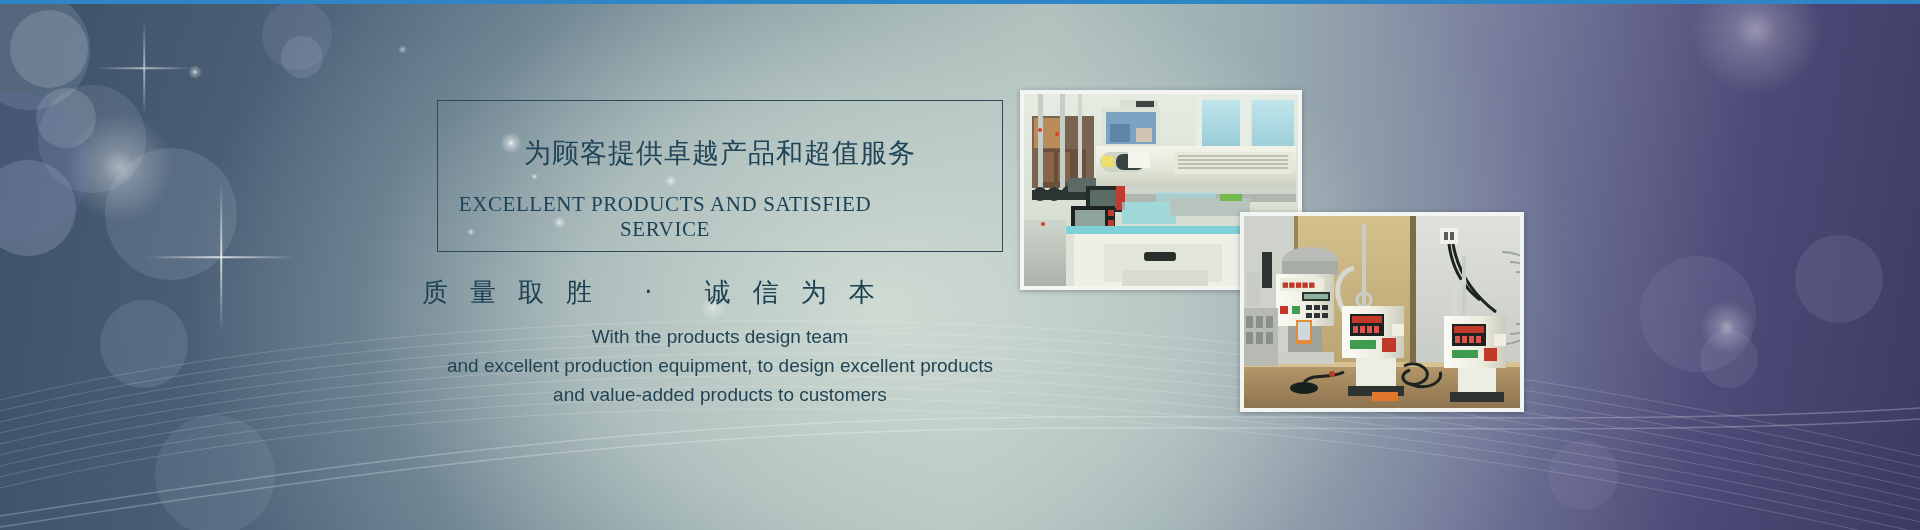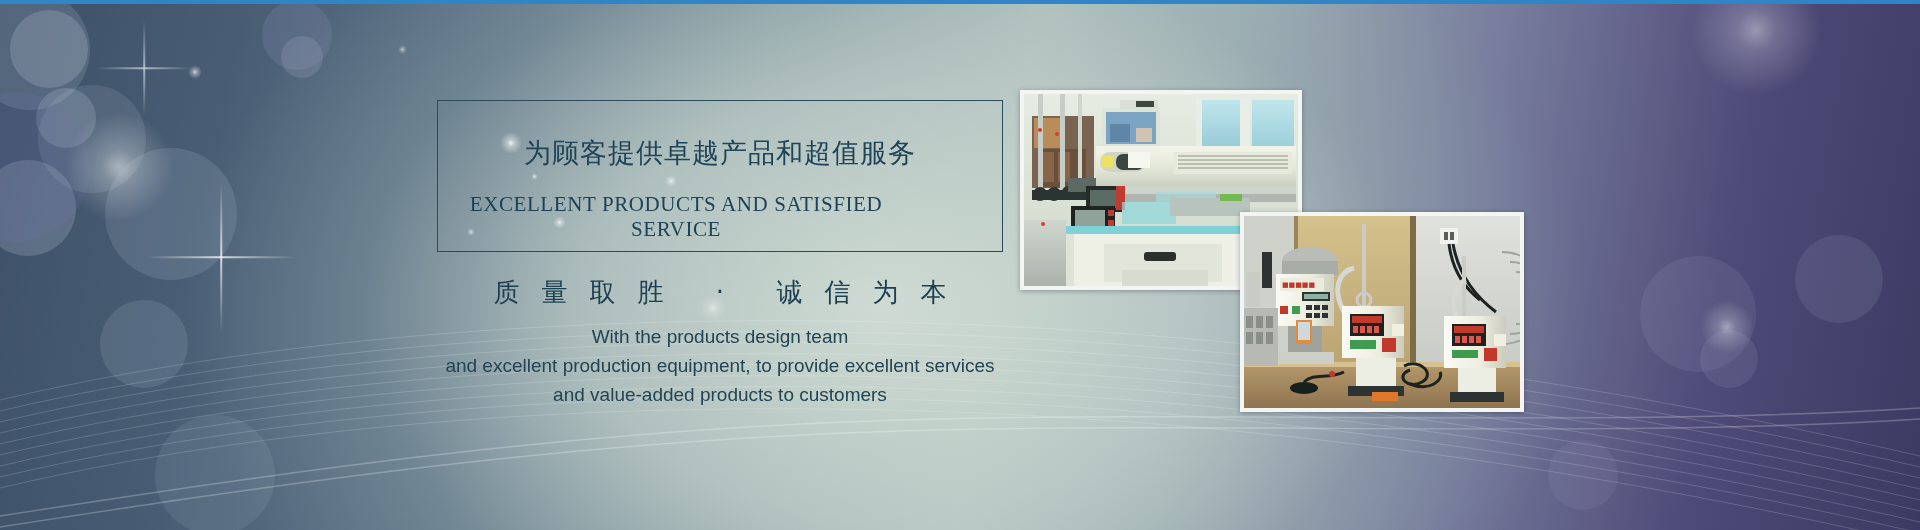--- a/index.html
+++ b/index.html
@@ -36,24 +36,23 @@
   }
   .title-cn{
     position:absolute;left:437px;top:135px;width:566px;text-align:center;
     font-size:27px;color:#1f4457;letter-spacing:1px;
     font-family:"DejaVu Sans","Liberation Sans",sans-serif;
   }
   .title-en{
     position:absolute;left:437px;top:192px;width:456px;text-align:center;
     font-size:21px;color:#1d4257;letter-spacing:.6px;
     font-family:"Liberation Serif","DejaVu Serif",serif;
-    padding-left:11px;
   }
   .slogan{
-    position:absolute;left:400px;top:275px;width:640px;text-align:center;
+    position:absolute;left:400px;top:275px;width:640px;text-align:left;
     font-size:26px;color:#1d4052;letter-spacing:22px;text-indent:22px;
     font-family:"DejaVu Sans","Liberation Sans",sans-serif;
   }
   .para{
     position:absolute;left:320px;top:322px;width:800px;text-align:center;
     font-size:19px;line-height:29px;color:#234453;
     font-family:"Liberation Sans","DejaVu Sans",sans-serif;
   }
   .para div{white-space:nowrap;}
 
@@ -128,21 +127,21 @@
   <div class="content">
 
     <div class="title-box"></div>
 
     <div class="title-cn">为顾客提供卓越产品和超值服务</div>
     <div class="title-en">EXCELLENT PRODUCTS AND SATISFIED SERVICE</div>
     <div class="slogan">质量取胜 · 诚信为本</div>
 
     <div class="para">
       <div>With the products design team</div>
-      <div>and excellent production equipment, to provide excellent services</div>
+      <div>and excellent production equipment, to design excellent products</div>
       <div>and value-added products to customers</div>
     </div>
 
     <div class="photo" id="photo-1">
       <div class="inner">
         <svg viewBox="0 0 274 192" preserveAspectRatio="none">
           <defs>
             <linearGradient id="p1wall" x1="0" y1="0" x2="0" y2="1">
               <stop offset="0%" stop-color="#e6ece1"></stop>
                 <stop offset="100%" stop-color="#cfd8cb"></stop>

